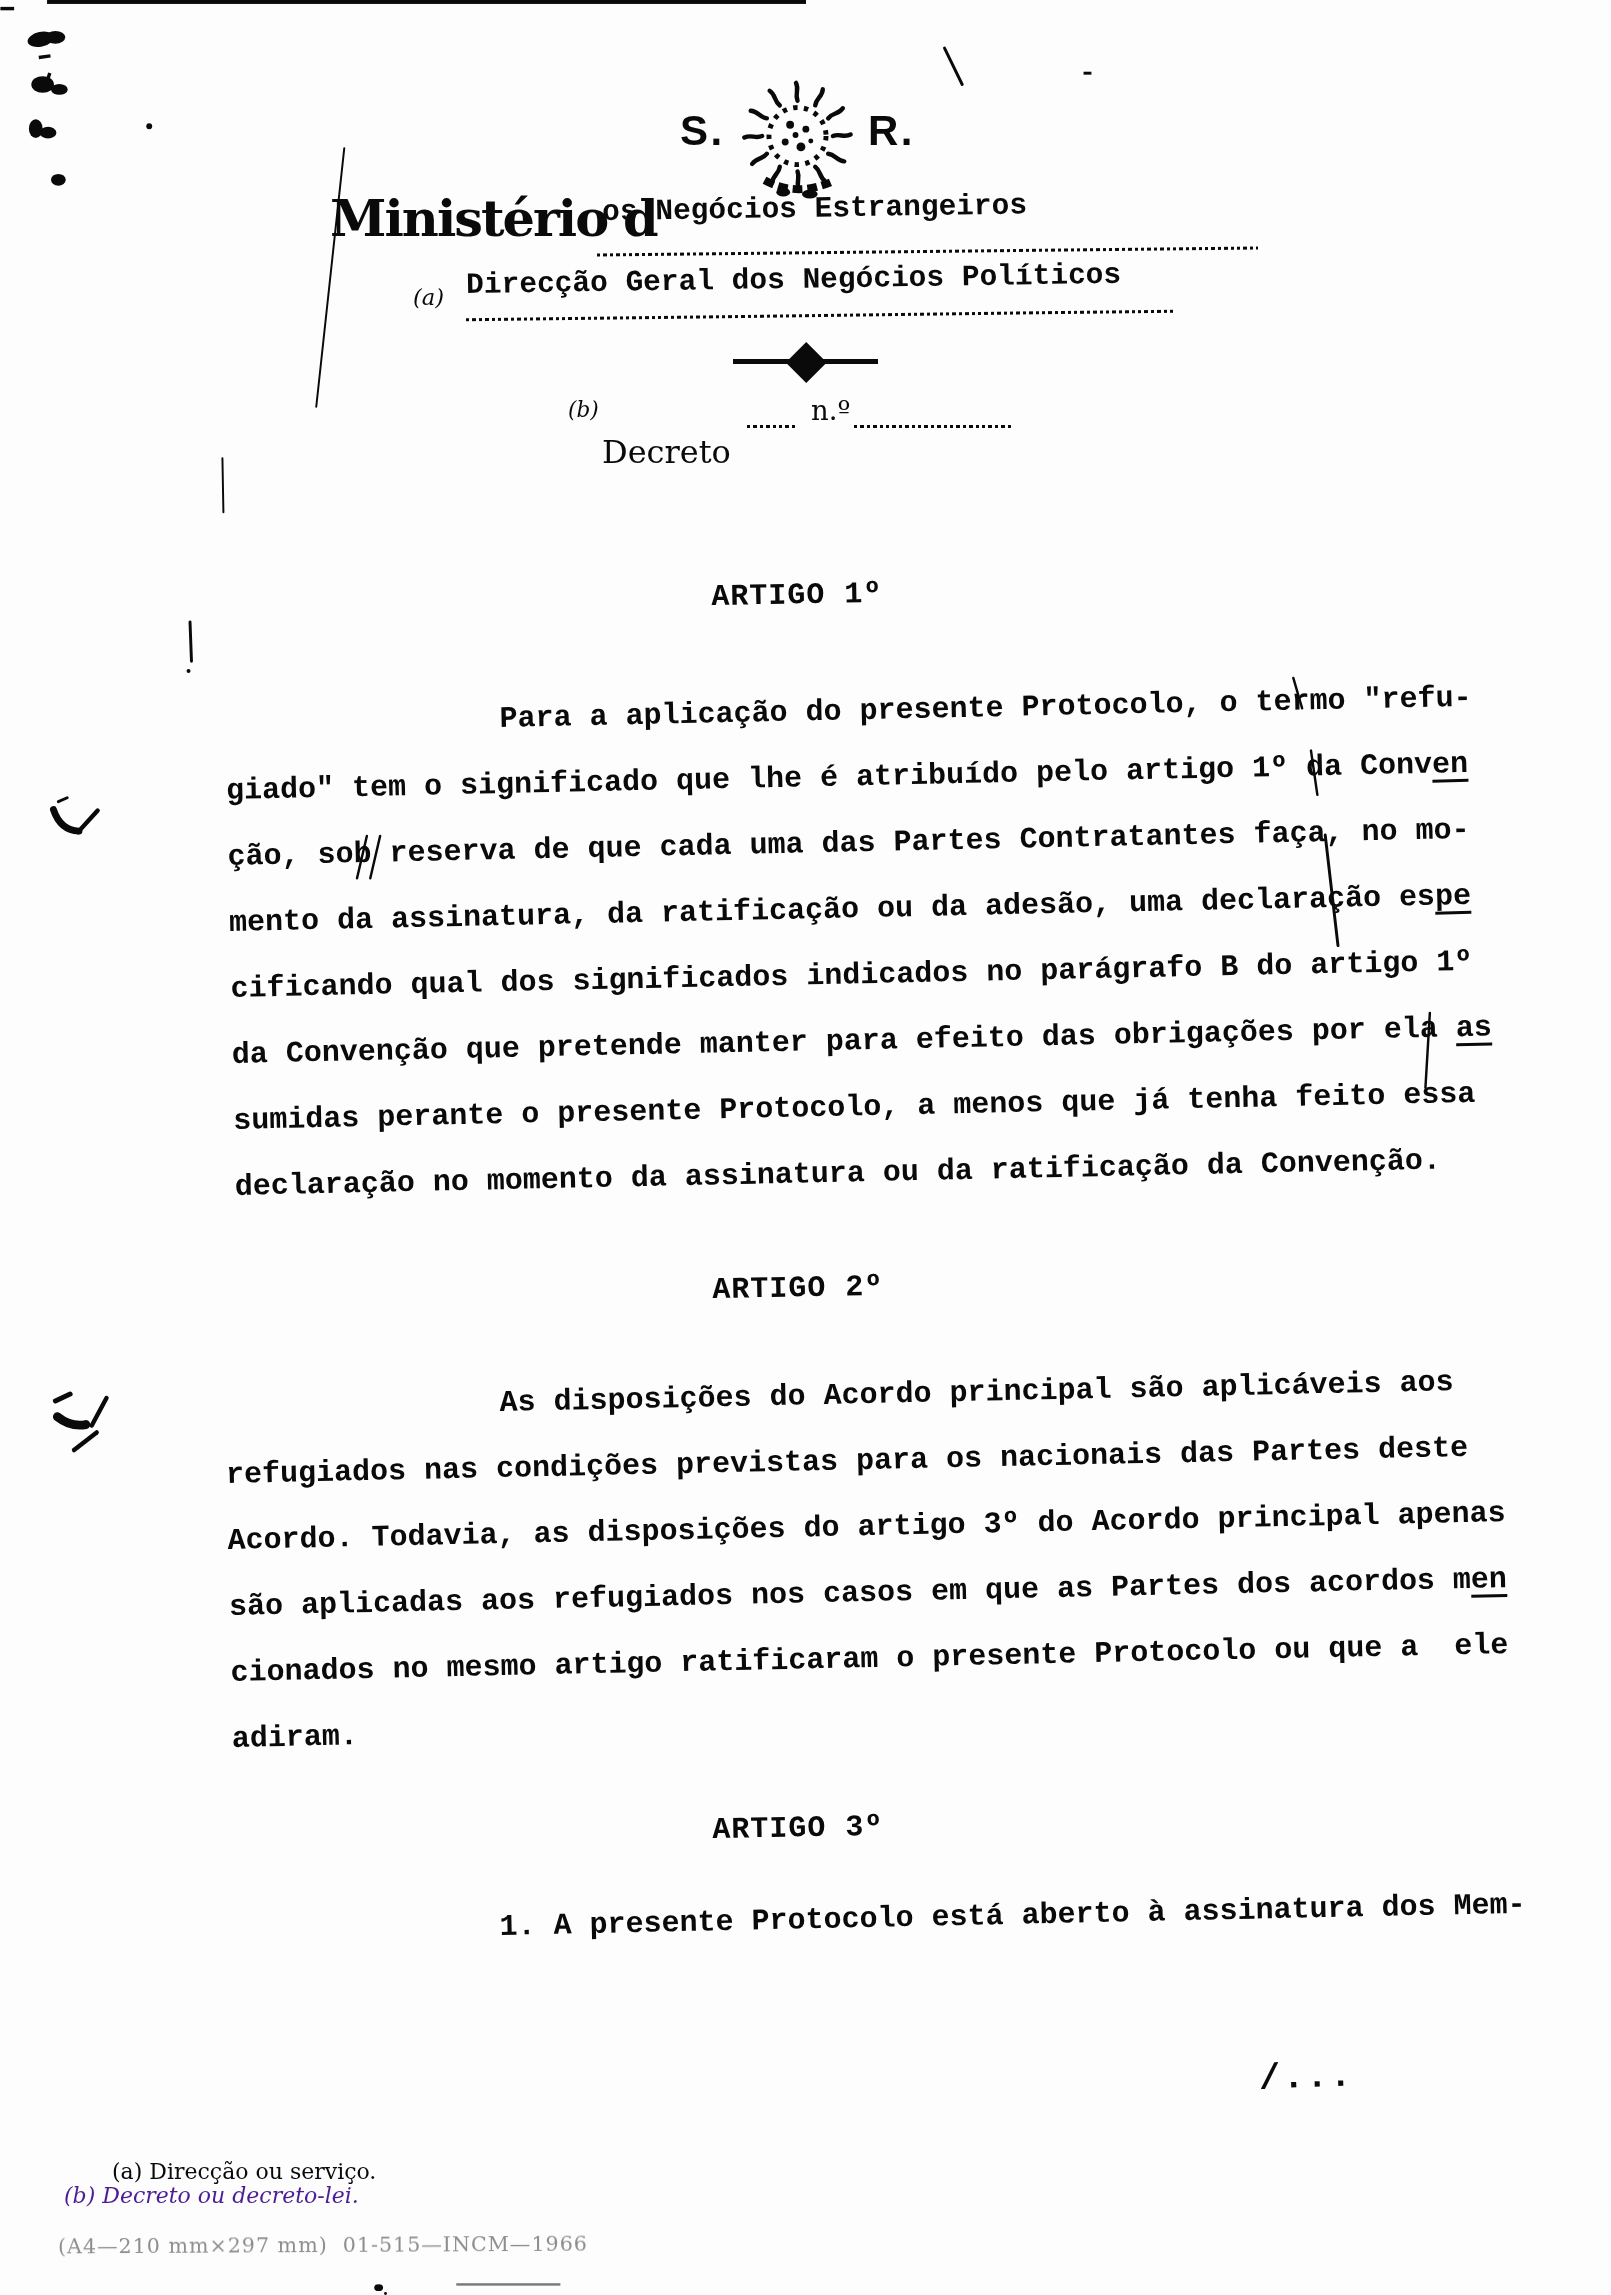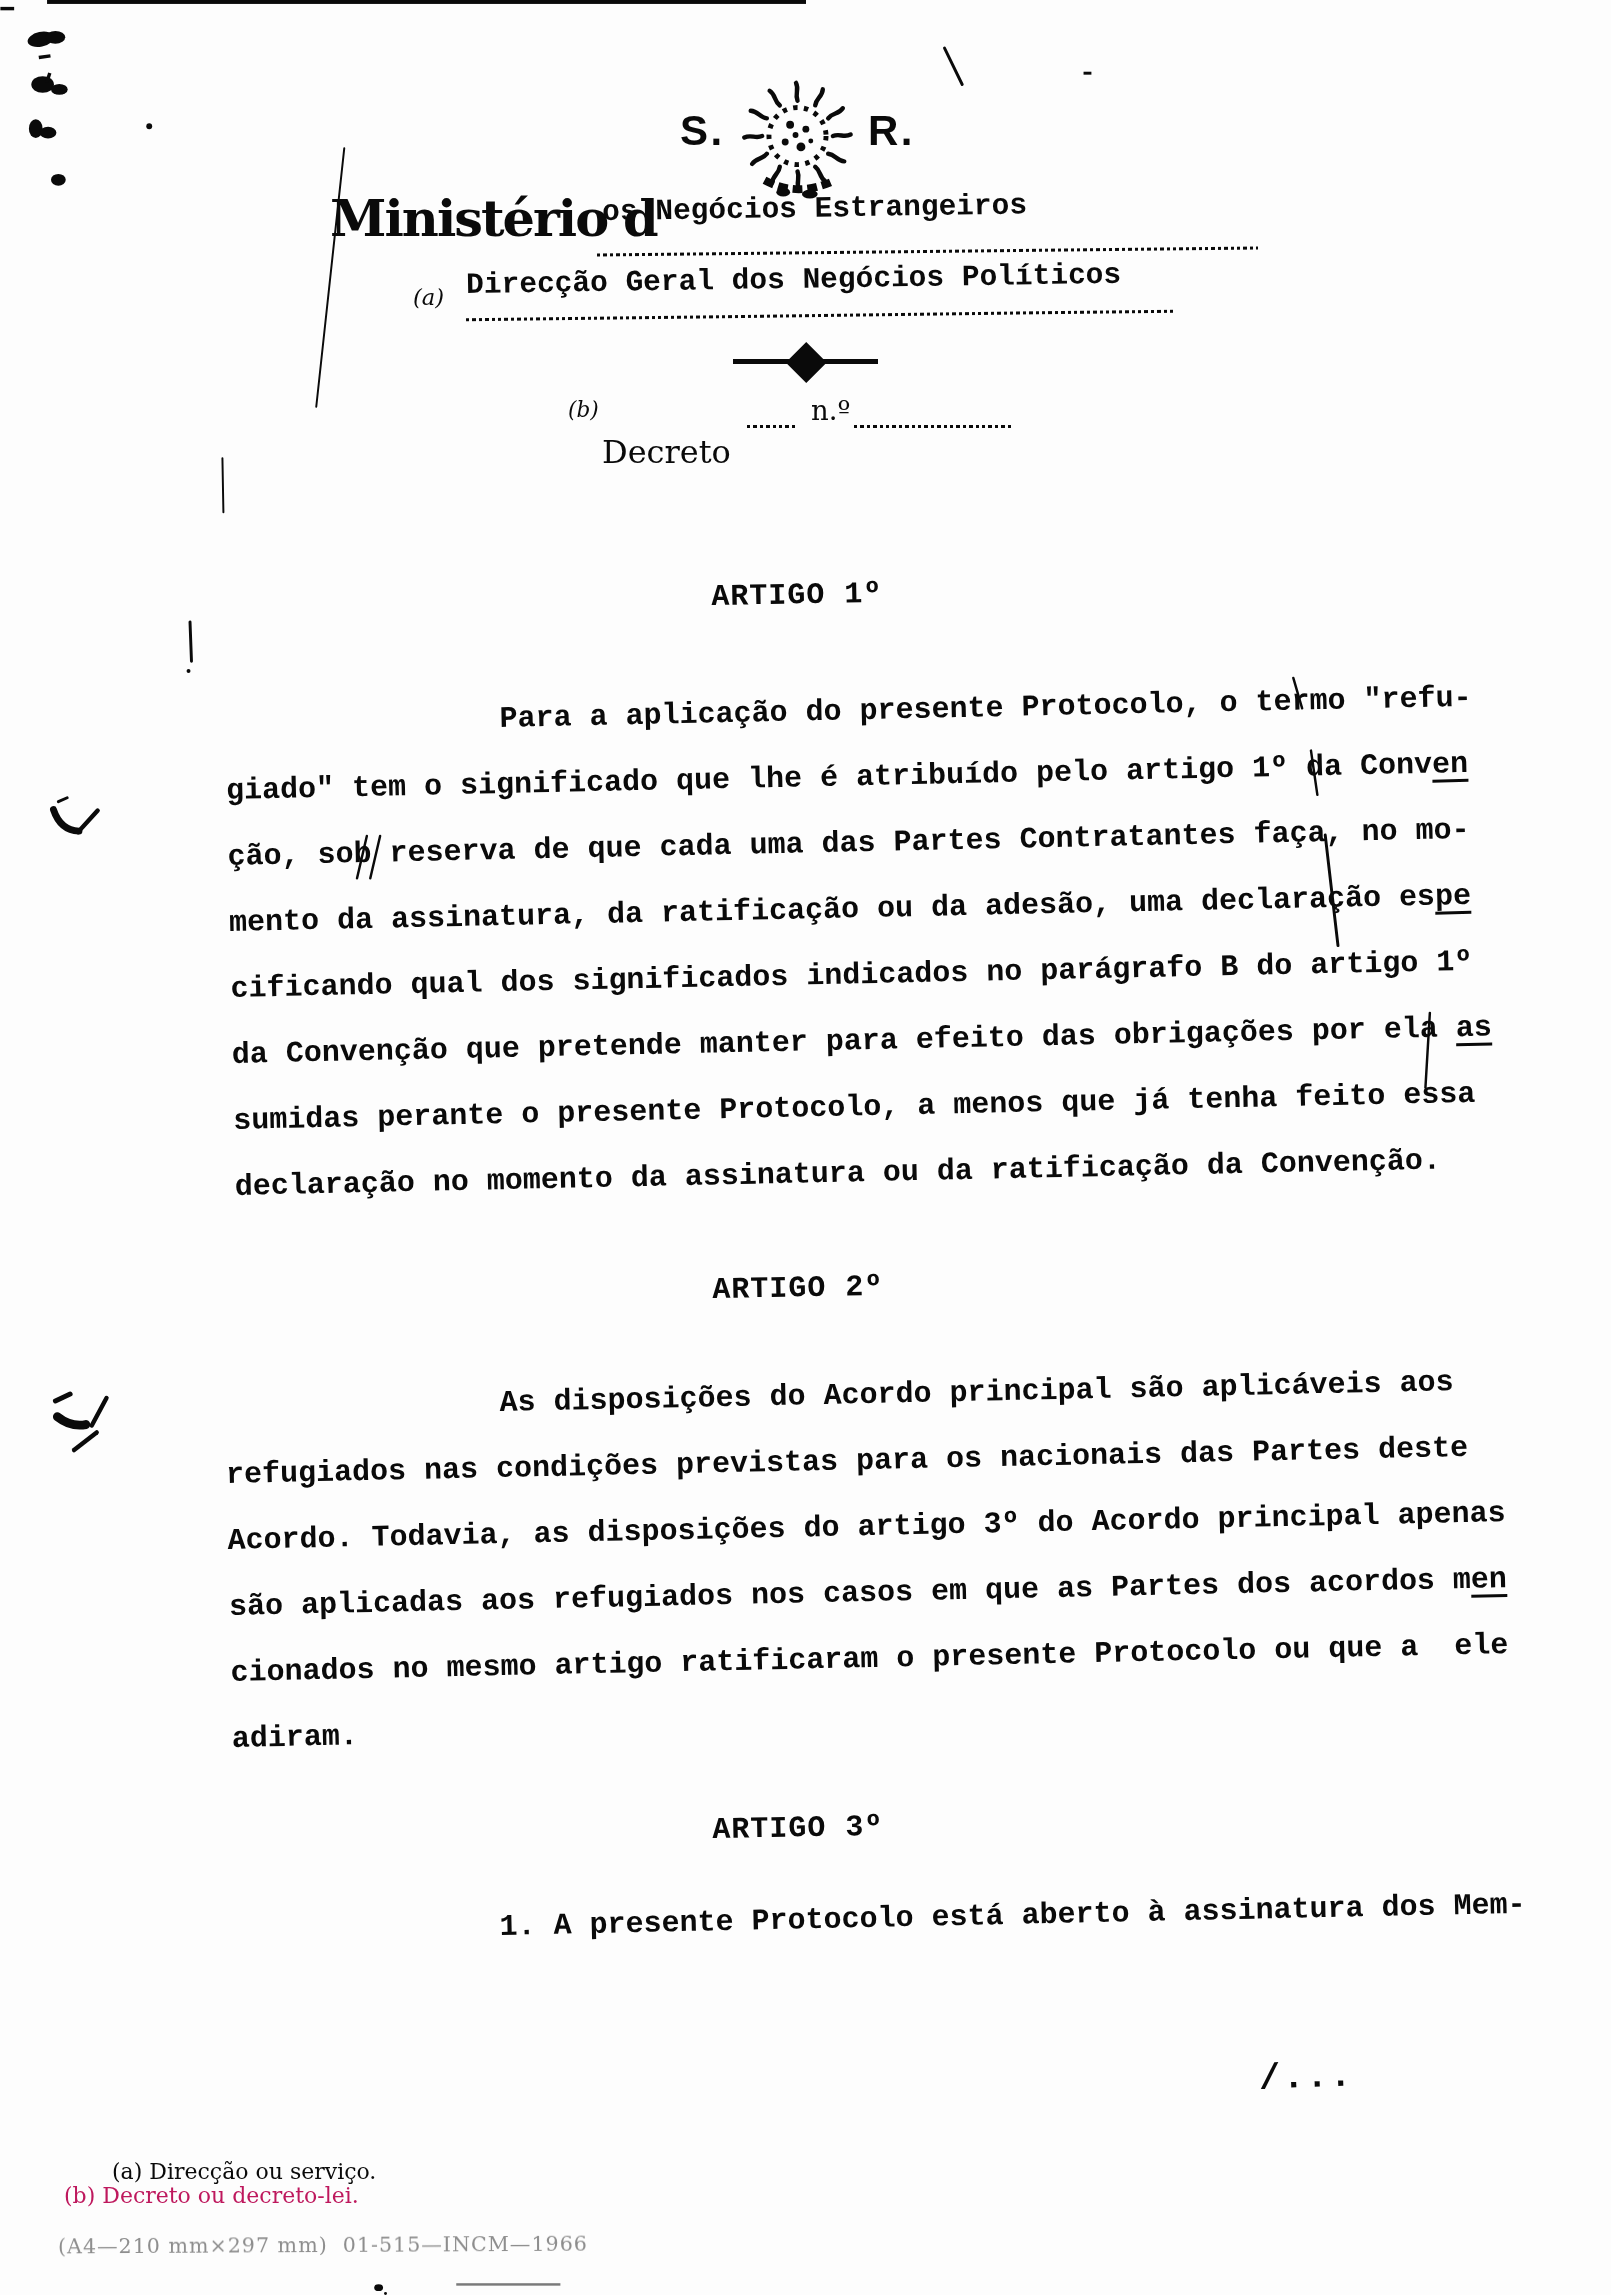--- a/index.html
+++ b/index.html
@@ -50,21 +50,21 @@
   .p3{top:1900px;}
   .tline{white-space:pre;height:66px;}
   .first{padding-left:275px;}
   .cu{text-decoration:underline;text-underline-offset:6.9px;text-decoration-thickness:2.5px;}
   .cont{position:absolute;left:1259px;top:2060px;
     font:700 36px/1 "Liberation Mono",monospace;transform:rotate(-2deg);letter-spacing:2px;}
   
   .footnote{position:absolute;left:64px;
     font:400 22px/1 "DejaVu Serif","Liberation Serif",serif;white-space:pre;}
   .fn-a{top:2161px;margin-left:48px;}
-  .fn-b{top:2185px;color:#be185d;}
+  .fn-b{top:2185px;color:#4c1d95;font-style:italic;}
   .printinfo{position:absolute;left:58px;top:2235px;
     font:400 20.6px/1 "DejaVu Serif","Liberation Serif",serif;color:#8d8d8d;
     letter-spacing:1px;filter:blur(0.6px);transform:rotate(-0.3deg);white-space:pre;}
 </style>
 </head>
 <body>
 
 <div class="page">
 
   <svg class="artifacts" width="1612" height="2295" viewBox="0 0 3280 4672">

